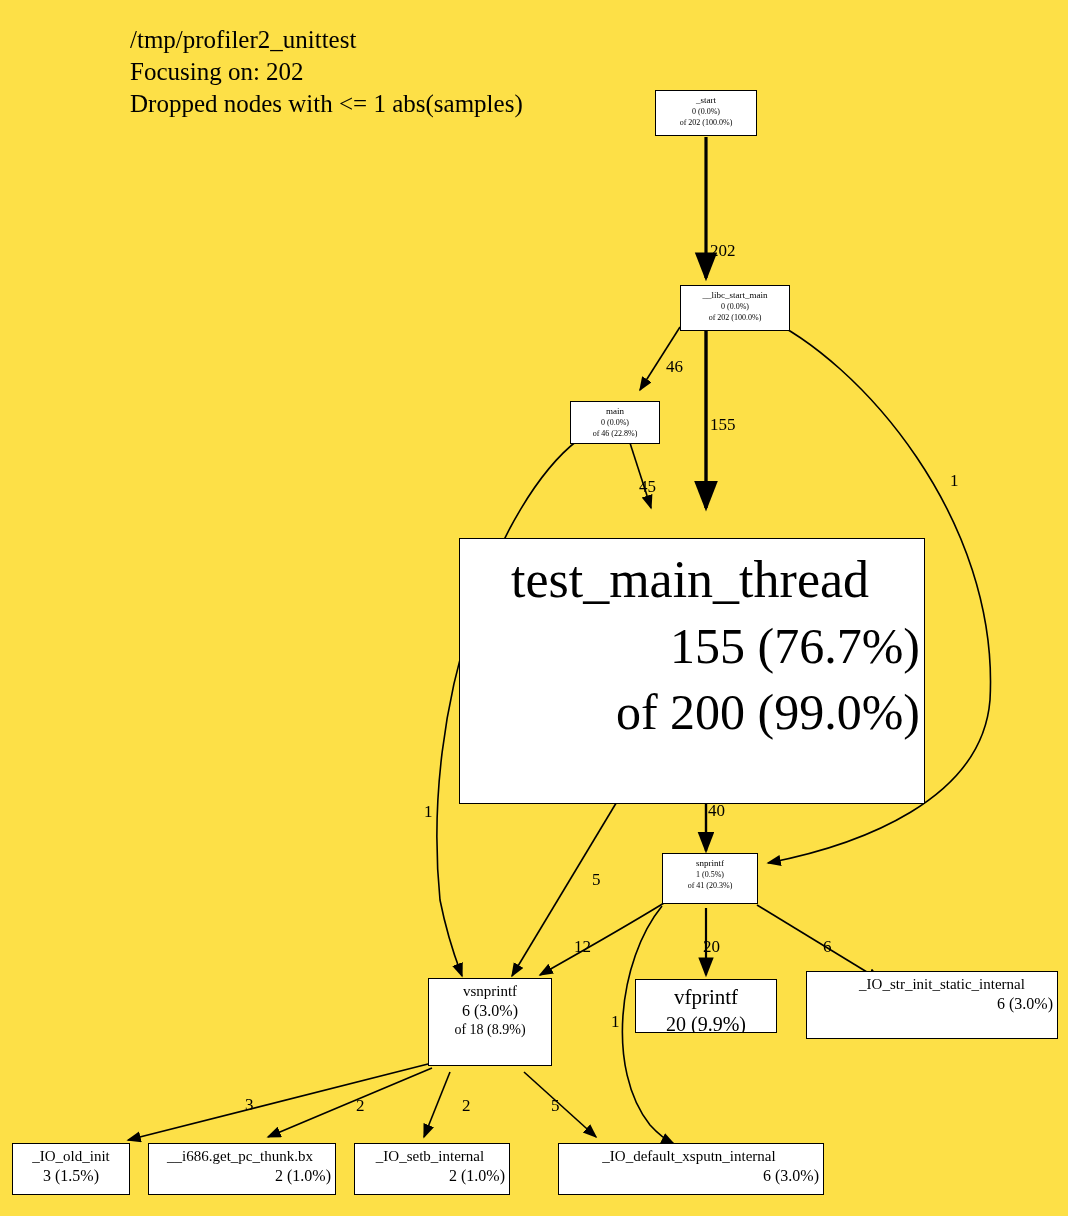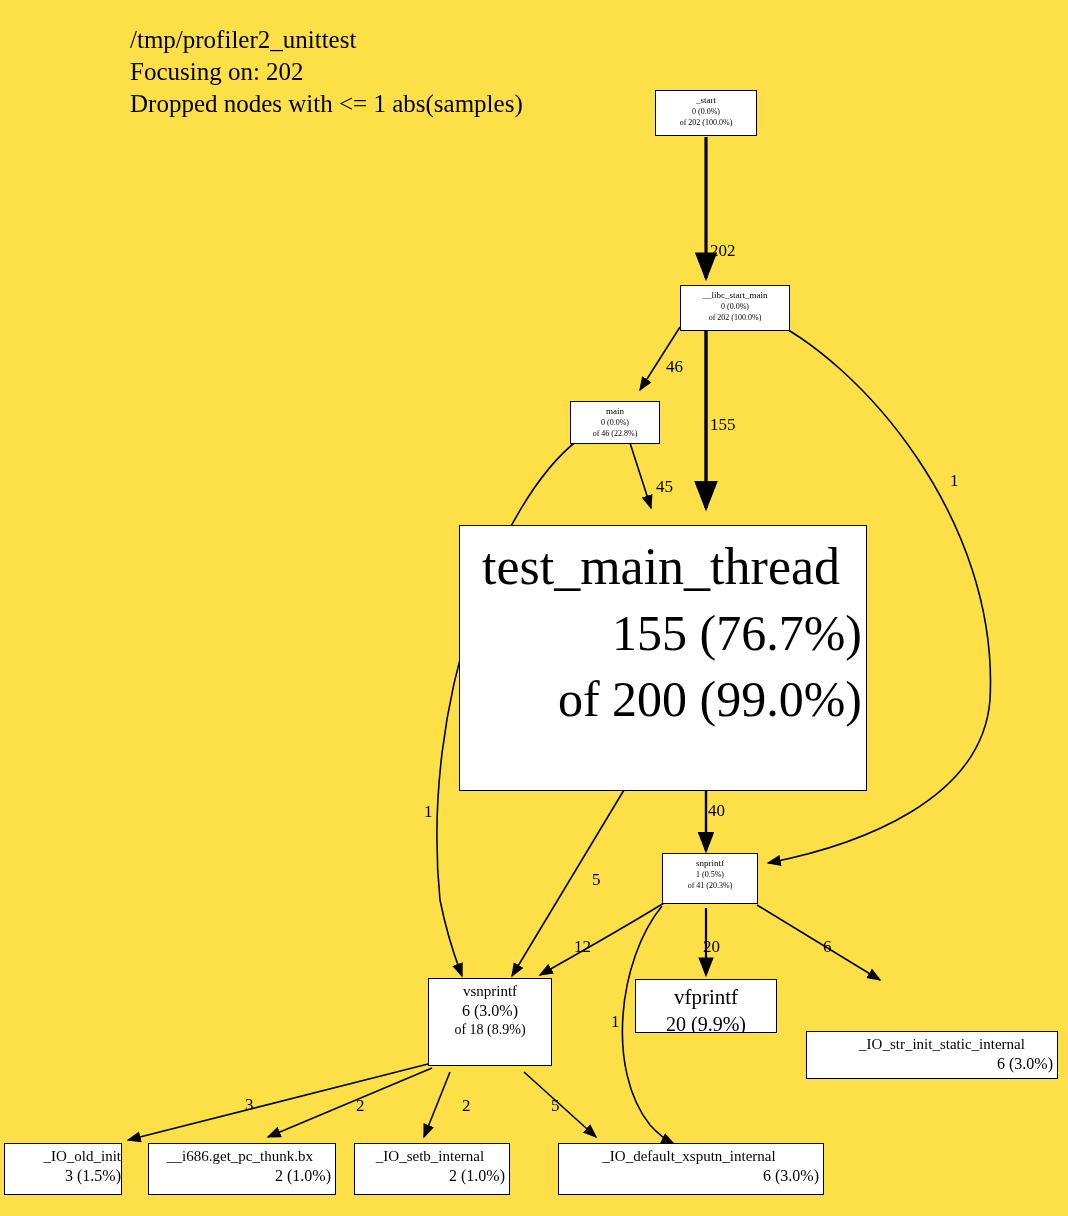--- a/index.html
+++ b/index.html
@@ -142,21 +142,21 @@
     <span class="l2">0 (0.0%)</span>
     <span class="l3">of 202 (100.0%)</span>
   </div>
 
   <div class="node tiny" style="left:570px; top:401px; width:90px; height:43px;">
     <span class="l1">main</span>
     <span class="l2">0 (0.0%)</span>
     <span class="l3">of 46 (22.8%)</span>
   </div>
 
-  <div class="node huge rt" style="left:459px; top:525px; width:408px; height:266px;">
+  <div class="node huge rt" style="left:459px; top:538px; width:466px; height:266px;">
     <span class="l1">test_main_thread</span>
     <span class="l2">155 (76.7%)</span>
     <span class="l3">of 200 (99.0%)</span>
   </div>
 
   <div class="node tiny" style="left:662px; top:853px; width:96px; height:51px;">
     <span class="l1">snprintf</span>
     <span class="l2">1 (0.5%)</span>
     <span class="l3">of 41 (20.3%)</span>
   </div>
@@ -165,26 +165,26 @@
     <span class="l1">vsnprintf</span>
     <span class="l2">6 (3.0%)</span>
     <span class="l3">of 18 (8.9%)</span>
   </div>
 
   <div class="node medium" style="left:635px; top:979px; width:142px; height:54px;">
     <span class="l1">vfprintf</span>
     <span class="l2">20 (9.9%)</span>
   </div>
 
-  <div class="node small rt" style="left:806px; top:1031px; width:252px; height:48px;padding-left:24px;">
+  <div class="node small rt" style="left:806px; top:971px; width:252px; height:68px;padding-left:24px;">
     <span class="l1">_IO_str_init_static_internal</span>
     <span class="l2">6 (3.0%)</span>
   </div>
 
-  <div class="node small" style="left:4px; top:1143px; width:118px; height:52px;text-align:right;">
+  <div class="node small" style="left:12px; top:1143px; width:118px; height:52px;">
     <span class="l1">_IO_old_init</span>
     <span class="l2">3 (1.5%)</span>
   </div>
 
   <div class="node small rt" style="left:148px; top:1143px; width:188px; height:52px;">
     <span class="l1">__i686.get_pc_thunk.bx</span>
     <span class="l2">2 (1.0%)</span>
   </div>
 
   <div class="node small rt" style="left:354px; top:1143px; width:156px; height:52px;">
@@ -194,21 +194,21 @@
 
   <div class="node small rt" style="left:558px; top:1143px; width:266px; height:52px;">
     <span class="l1">_IO_default_xsputn_internal</span>
     <span class="l2">6 (3.0%)</span>
   </div>
 
   <div class="edge-label" style="left:710px; top:242px;">202</div>
   <div class="edge-label" style="left:666px; top:358px;">46</div>
   <div class="edge-label" style="left:710px; top:416px;">155</div>
   <div class="edge-label" style="left:950px; top:472px;">1</div>
-  <div class="edge-label" style="left:639px; top:478px;margin-left:17px;">45</div>
+  <div class="edge-label" style="left:639px; top:478px;">45</div>
   <div class="edge-label" style="left:424px; top:803px;">1</div>
   <div class="edge-label" style="left:708px; top:802px;">40</div>
   <div class="edge-label" style="left:592px; top:871px;">5</div>
   <div class="edge-label" style="left:574px; top:938px;">12</div>
   <div class="edge-label" style="left:703px; top:938px;">20</div>
   <div class="edge-label" style="left:823px; top:938px;">6</div>
   <div class="edge-label" style="left:611px; top:1013px;">1</div>
   <div class="edge-label" style="left:245px; top:1096px;">3</div>
   <div class="edge-label" style="left:356px; top:1097px;">2</div>
   <div class="edge-label" style="left:462px; top:1097px;">2</div>

